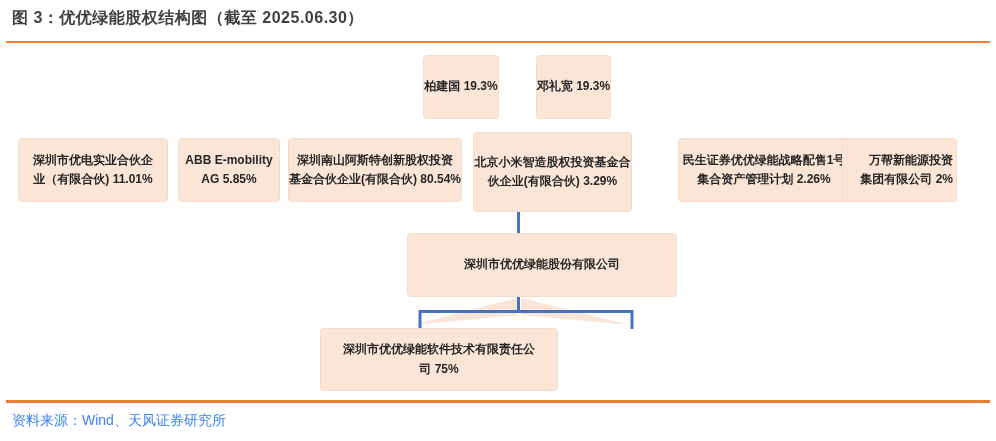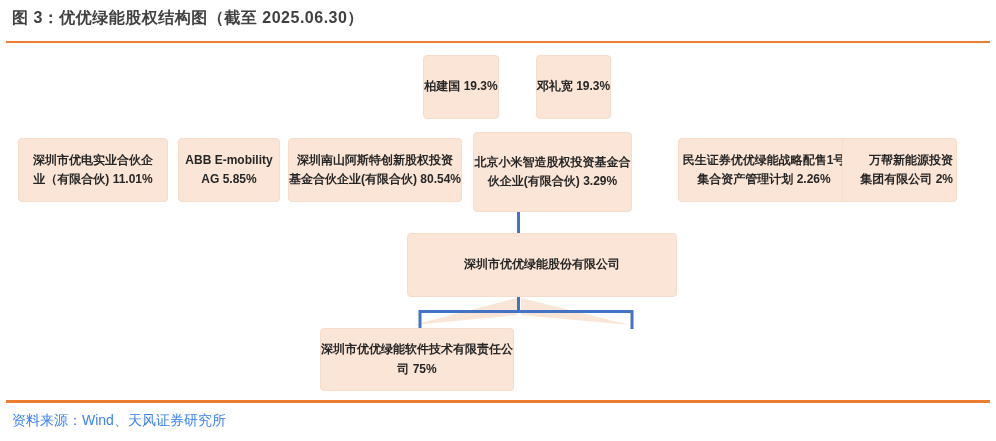--- a/index.html
+++ b/index.html
@@ -95,21 +95,21 @@
   </div>
   <div class="node" style="left:842px;top:138px;width:115px;height:64px;align-items:flex-end;">
     <div class="ln">万帮新能源投资</div>
     <div class="ln">集团有限公司 2%</div>
   </div>
 
   <div class="node" style="left:407px;top:233px;width:270px;height:64px;">
     <div class="ln">深圳市优优绿能股份有限公司</div>
   </div>
 
-  <div class="node" style="left:320px;top:328px;width:194px;height:63px;">
+  <div class="node" style="left:320px;top:328px;width:238px;height:63px;">
     <div class="ln">深圳市优优绿能软件技术有限责任公</div>
     <div class="ln">司 75%</div>
   </div>
 
   <div class="footer-rule"></div>
   <div class="source-note">资料来源：Wind、天风证券研究所</div>
 
 </div>
 
 </body></html>

